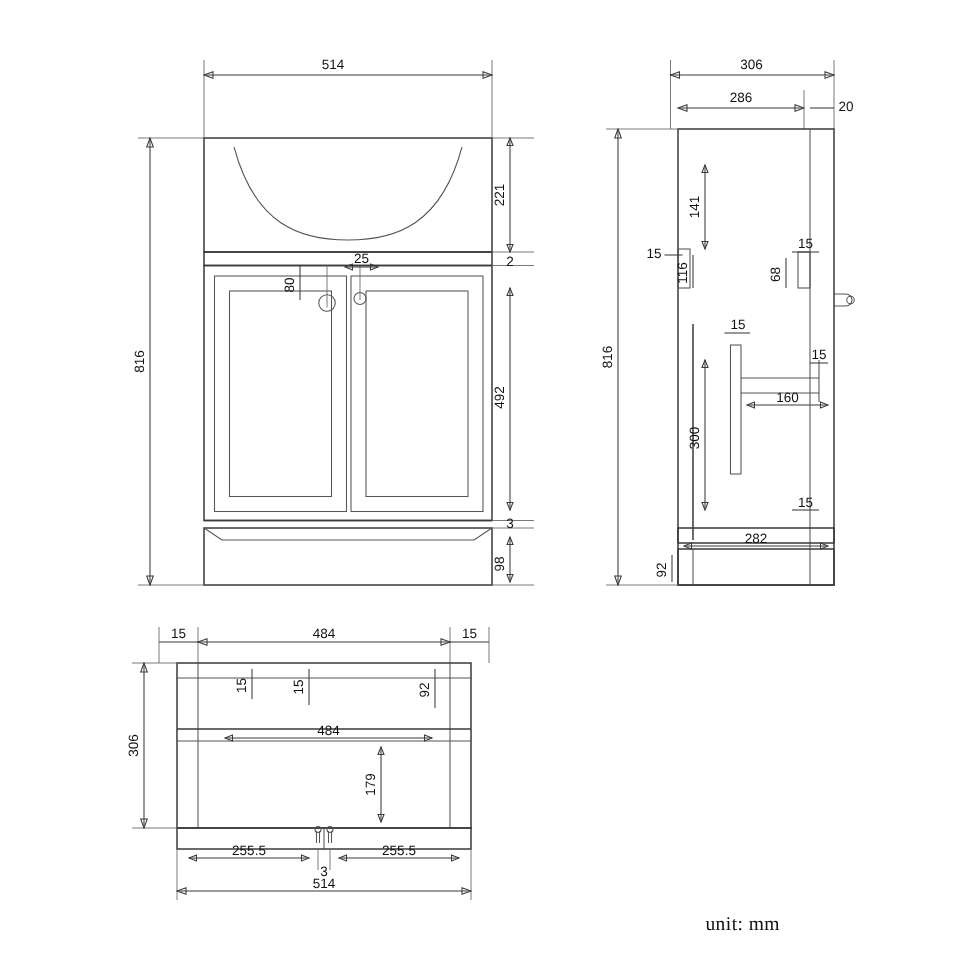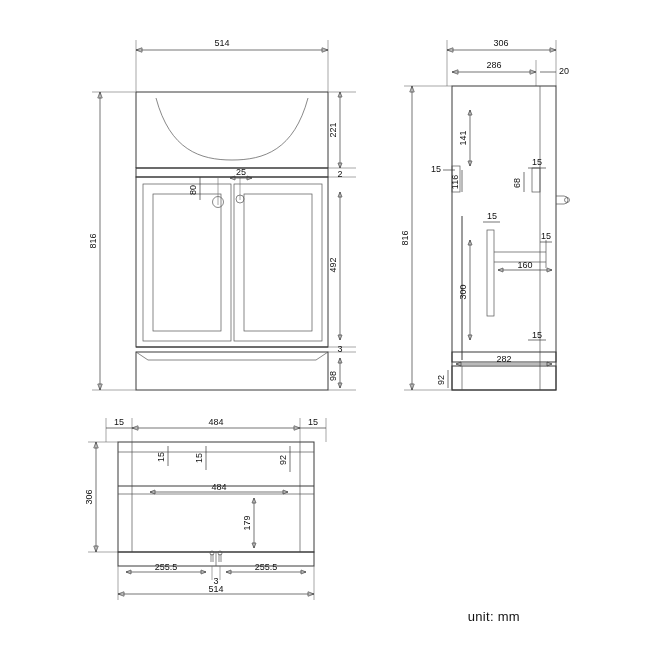--- a/index.html
+++ b/index.html
@@ -24,21 +24,21 @@
     left: 0;
     top: 0;
     width: 650px;
     height: 650px;
   }
   .unit-label {
     position: absolute;
     right: 18px;
     bottom: 26px;
     font-size: 13px;
-    font-family: Liberation Sans, sans-serif;
+    font-family: Liberation Serif, serif;
     color: #111;
     letter-spacing: 0.3px;
   }
   text {
     font-family: "Liberation Sans", sans-serif;
     fill: #111;
   }
   .dim {
     font-size: 9px;
   }

